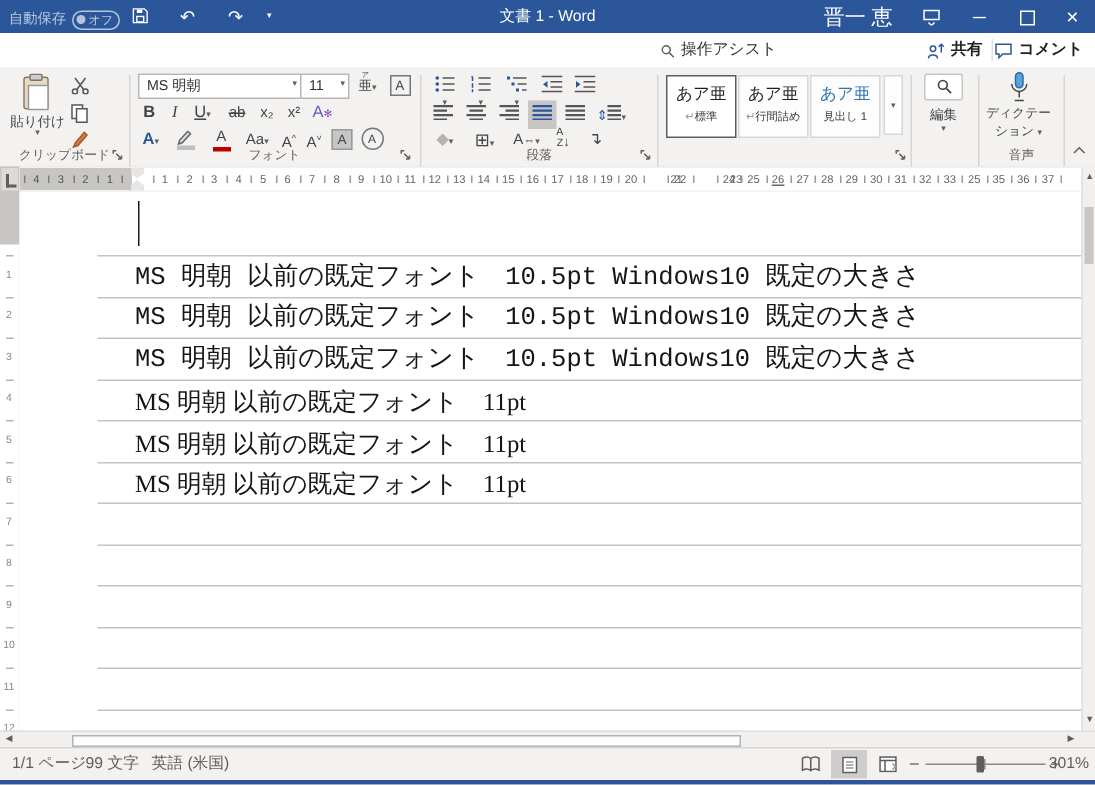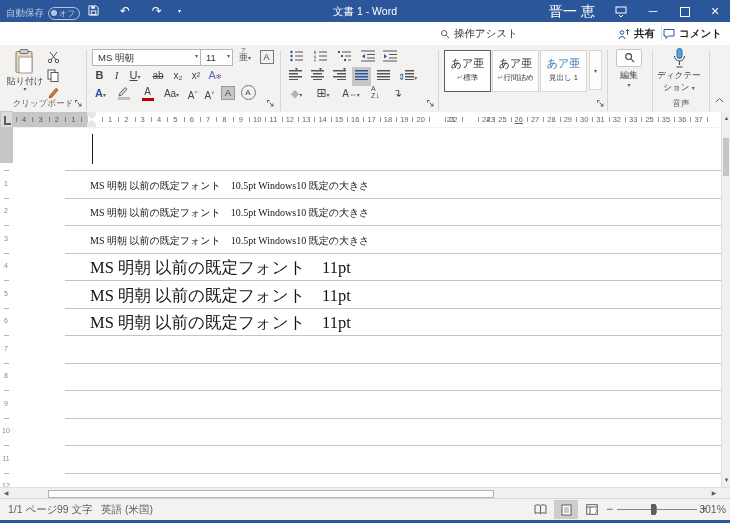--- a/index.html
+++ b/index.html
@@ -76,21 +76,21 @@
   
   #main{left:0;top:128px;width:730px;height:359px;background:#e7e5e3;}
   #vertical-ruler{position:absolute;left:0;top:0;width:13px;height:359px;background:#fff;border-right:1px solid #d8d6d4;overflow:hidden;}
   #vruler-margin{position:absolute;left:0;top:0;width:13px;height:35px;background:#c8c6c4;}
   .vnum{position:absolute;left:0;width:12px;text-align:center;font-size:7px;color:#8a8886;line-height:10px;}
   .vtick{position:absolute;left:4px;width:5px;height:1px;background:#b5b3b1;}
   #document-page{position:absolute;left:13px;top:0;width:708px;height:359px;background:#fff;overflow:hidden;}
   .gridline{position:absolute;left:52px;right:0;height:1px;background:#c4c4c4;}
   .docline{position:absolute;left:77px;white-space:nowrap;color:#151515;
            font-family:"Liberation Serif","DejaVu Serif",serif;line-height:24px;height:24px;}
-  .f105{font-size:10px;}
+  .f105{font-size:17px;font-family:Liberation Mono, monospace;}
   .f11{font-size:16.5px;}
   #caret{position:absolute;left:79px;top:6px;width:1px;height:30px;background:#1a1a1a;}
   
   #vscroll{left:721px;top:112px;width:9px;height:375px;background:#f1f0ee;border-left:1px solid #e1dfdd;box-sizing:border-box;}
   .sbtn{position:absolute;width:9px;text-align:center;font-size:6px;color:#605e5c;line-height:11px;}
   #vthumb{position:absolute;left:1px;top:26px;width:6px;height:38px;background:#c8c6c4;}
   #hscroll{left:0;top:487px;width:730px;height:11px;background:#f1f0ee;border-top:1px solid #e1dfdd;box-sizing:border-box;}
   #hthumb{position:absolute;left:48px;top:2px;width:444px;height:6px;background:#fdfdfd;border:1px solid #b5b3b1;}
   .hbtn{position:absolute;top:0;width:12px;text-align:center;font-size:6px;color:#605e5c;line-height:10px;}
   
@@ -240,20 +240,21 @@
     </div>
     <div class="rbtn glyph" style="left:161px;top:41px;width:21px;font-size:10px;">Aa<span class="caret">▾</span></div>
     <div class="rbtn glyph" style="left:185px;top:41px;width:15px;font-size:10px;">A<sup style="font-size:6px;">^</sup></div>
     <div class="rbtn glyph" style="left:202px;top:41px;width:15px;font-size:10px;">A<sup style="font-size:6px;">˅</sup></div>
     <div class="rbtn" style="left:220px;top:41px;width:16px;">
       <span class="boxA" style="background:#c8c6c4;border-color:#999;">A</span>
     </div>
     <div class="rbtn" style="left:240px;top:40px;width:16px;">
       <span class="circA">A</span>
     </div>
+    <div class="glabel" style="left:88px;width:190px;">フォント</div>
     <svg class="launcher" style="left:266px;" viewBox="0 0 9 9">
       <path d="M1.5 3.5v-2h2M7 7L3.5 3.5M7 7V4.6M7 7H4.6" fill="none" stroke="#605e5c"></path>
     </svg>
 
     <div class="rbtn" style="left:286px;top:5px;width:21px;">
       <svg width="14" height="12" viewBox="0 0 14 12" style="margin:0 auto;">
         <circle cx="1.5" cy="2" r="1.2" fill="#2b579a"></circle>
           <circle cx="1.5" cy="6" r="1.2" fill="#2b579a"></circle>
           <circle cx="1.5" cy="10" r="1.2" fill="#2b579a"></circle>
         <path d="M5 2h8M5 6h8M5 10h8" stroke="#555"></path>
@@ -291,20 +292,21 @@
     <div class="rbtn sel" style="left:352px;top:22px;width:19px;height:17px;padding-top:2px;"><span class="ibars al-j"></span></div>
     <div class="rbtn" style="left:374px;top:24px;width:19px;"><span class="ibars al-d"></span></div>
     <div class="rbtn" style="left:396px;top:24px;width:23px;"><span style="font-size:9px;color:#2b579a;">⇕</span><span class="ibars al-d" style="width:9px;background-size:9px 1.5px;"></span><span class="caret">▾</span></div>
     <div class="rbtn glyph" style="left:286px;top:41px;width:21px;"><span style="color:#b5b3b1;font-size:11px;">◆</span><span class="caret">▾</span></div>
     <div class="rbtn glyph" style="left:312px;top:41px;width:22px;font-size:12px;"><span>⊞</span><span class="caret">▾</span></div>
     <div class="rbtn glyph" style="left:339px;top:41px;width:24px;font-size:10px;">A<span style="font-size:8px;">⇔</span><span class="caret">▾</span></div>
     <div class="rbtn" style="left:366px;top:40px;width:19px;line-height:7px;">
       <span style="font-size:7px;display:inline-block;">A<br>Z</span><span style="font-size:9px;">↓</span>
     </div>
     <div class="rbtn glyph" style="left:389px;top:41px;width:16px;font-size:11px;"><span>↴</span></div>
+    <div class="glabel" style="left:282px;width:155px;">段落</div>
     <svg class="launcher" style="left:426px;" viewBox="0 0 9 9">
       <path d="M1.5 3.5v-2h2M7 7L3.5 3.5M7 7V4.6M7 7H4.6" fill="none" stroke="#605e5c"></path>
     </svg>
 
     <div class="abs" style="left:444px;top:5px;width:160px;height:40px;">
         <div class="style-card sel" style="left: 0px;">
           <div class="style-preview">あア亜</div>
           <div class="style-name"><span class="pm">↵</span>標準</div>
         </div>
         <div class="style-card" style="left: 48px;">

